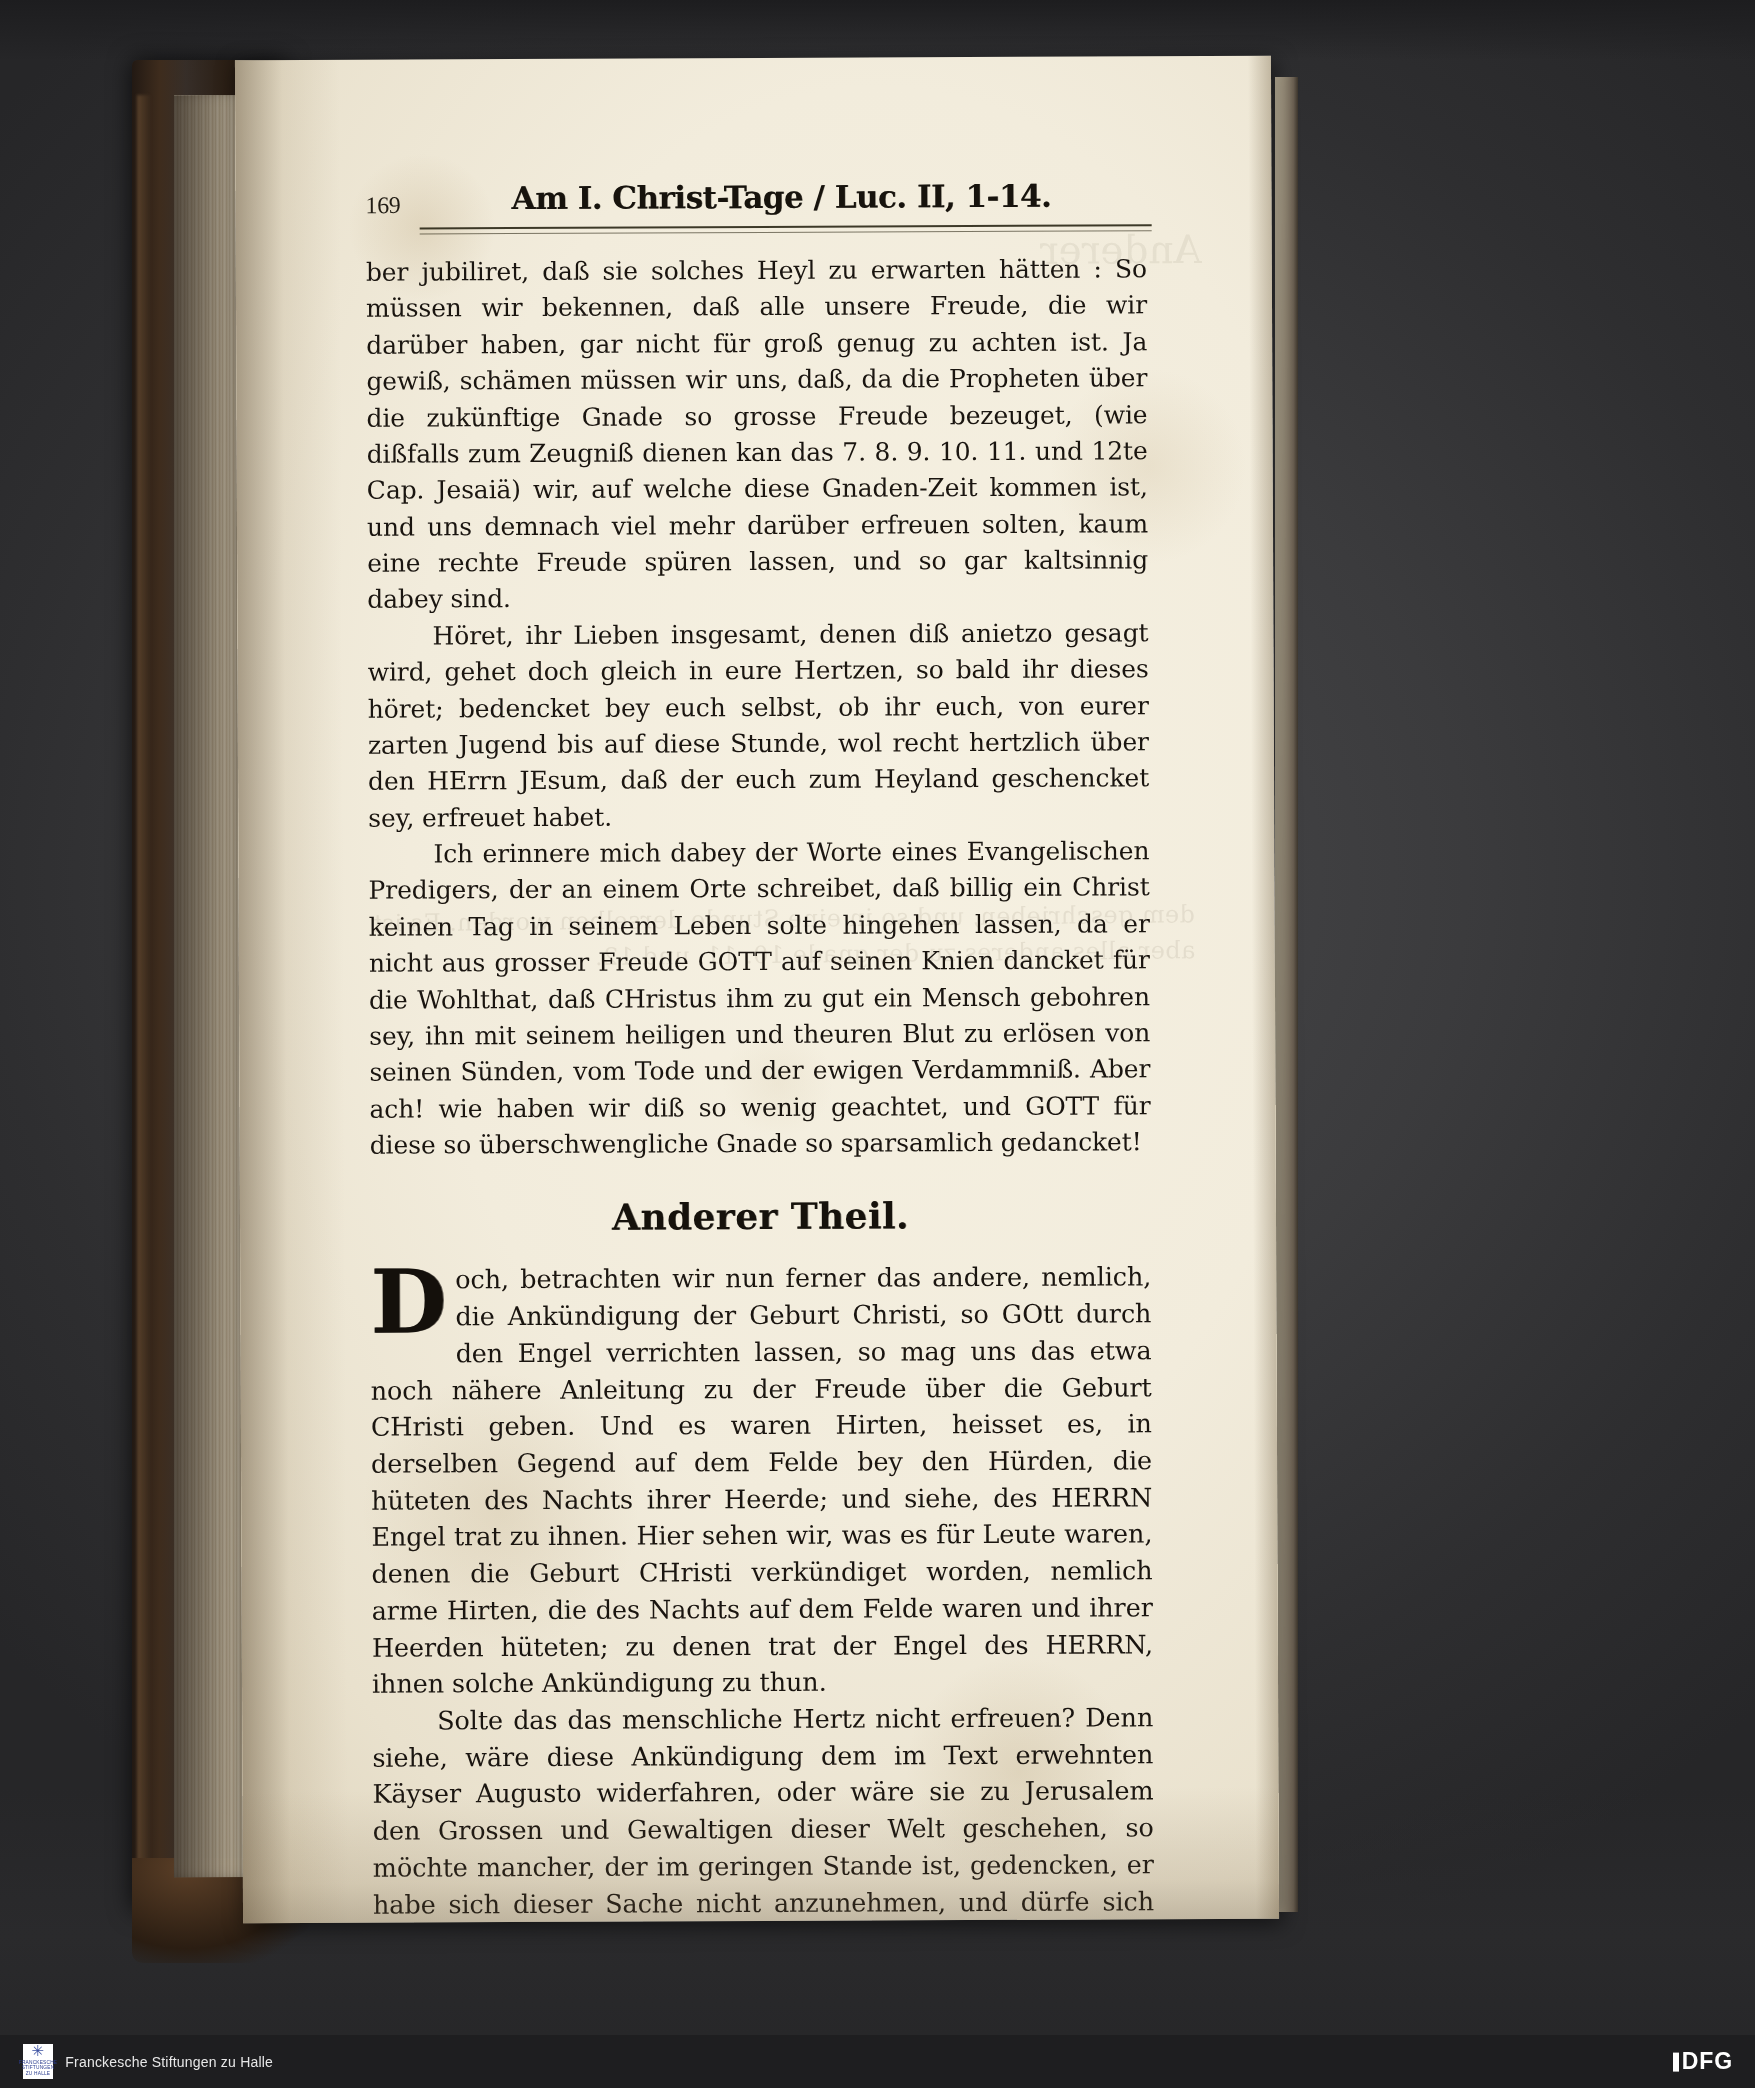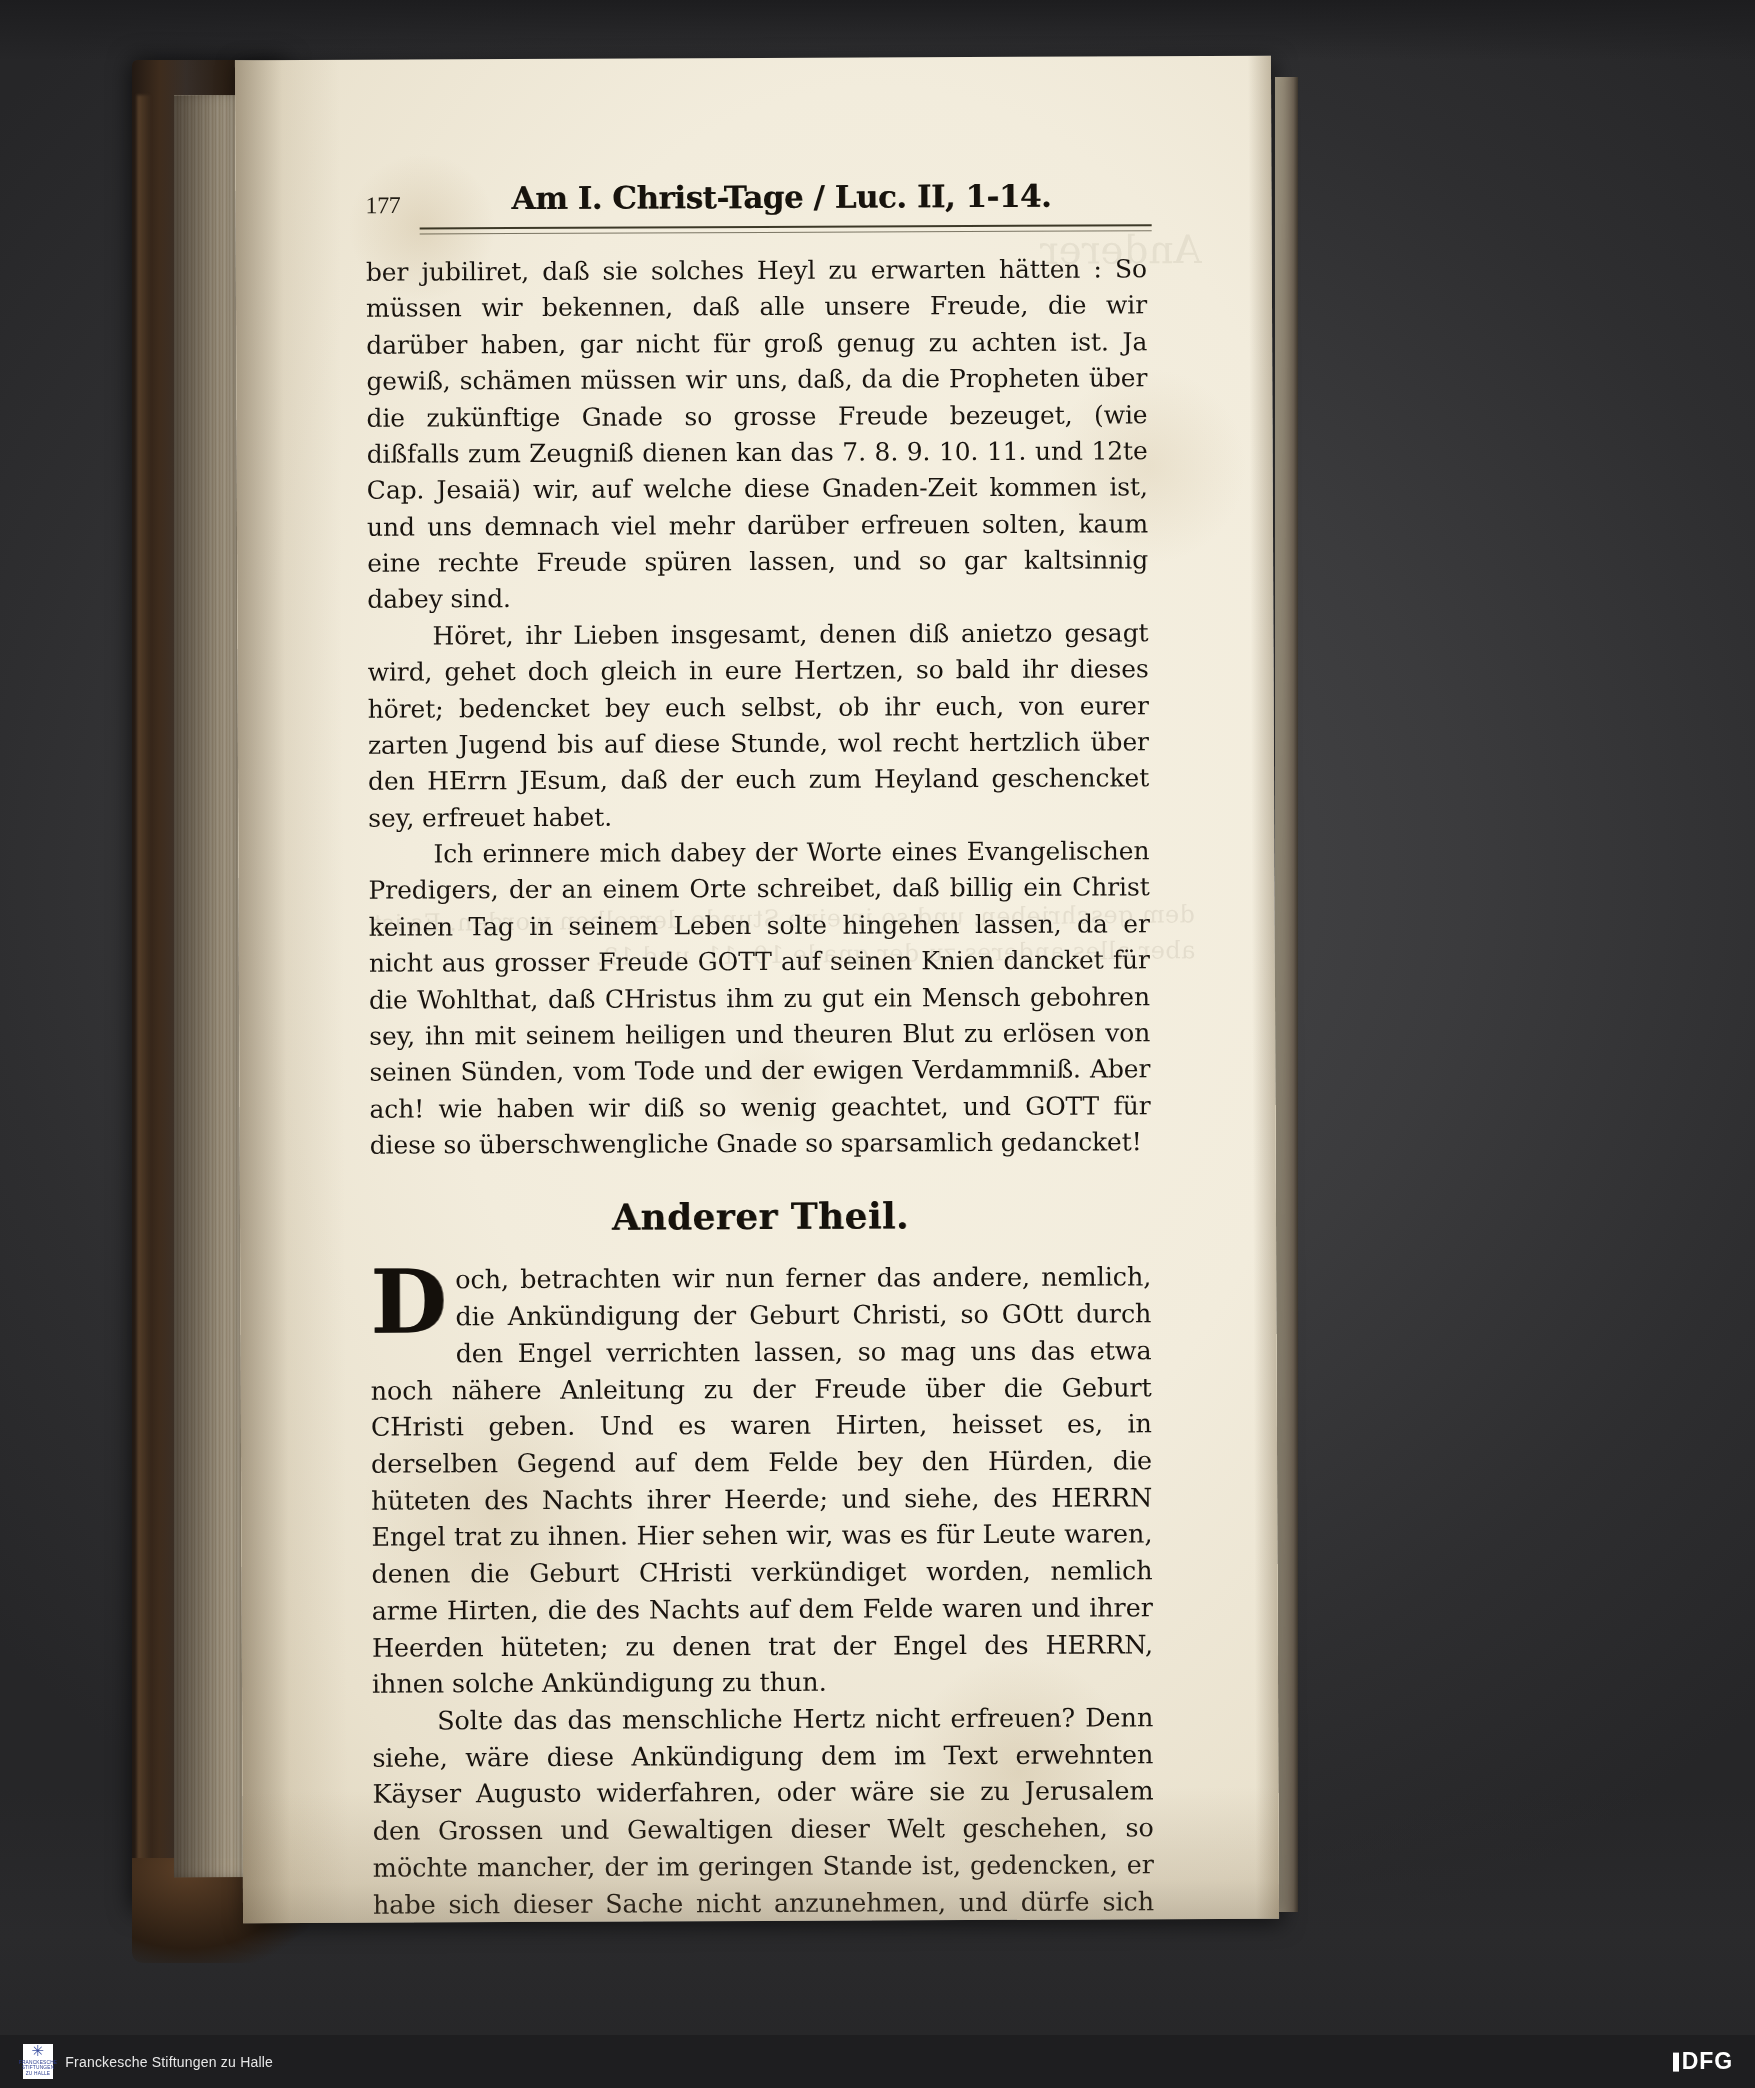--- a/index.html
+++ b/index.html
@@ -371,21 +371,21 @@
   <div class="next-page-sliver"></div>
 
   <div class="page">
     <div class="foxing"></div>
     <div class="bleed2">Anderer</div>
     <div class="bleed">dem geschrieben, und so in eine Stunde derselben worden. Es ist aber alles anderes zu der gnade 10. 11. und 12.</div>
 
     <div class="content">
 
       <div class="header-row">
-        <div class="folio">177</div>
+        <div class="folio">169</div>
         <div class="running-title">Am I. Christ-Tage / Luc. II, 1-14.</div>
         <div class="rule"></div>
         <div class="rule second"></div>
       </div>
 
       <div class="body-text">
         <p>ber jubiliret, daß sie solches Heyl zu erwarten hätten : So müssen wir bekennen, daß alle unsere Freude, die wir darüber haben, gar nicht für groß genug zu achten ist.  Ja gewiß, schämen müssen wir uns,  daß,  da die Propheten über die zukünftige Gnade so grosse Freude bezeuget, (wie dißfalls zum Zeugniß dienen kan das 7. 8. 9. 10. 11. und 12te Cap. Jesaiä) wir, auf welche diese Gnaden-Zeit kommen ist, und uns demnach viel mehr darüber erfreuen solten, kaum eine rechte Freude spüren lassen, und so gar kaltsinnig dabey sind.</p>
         <p class="indent">Höret, ihr Lieben insgesamt, denen diß anietzo gesagt wird, gehet doch gleich in eure Hertzen, so bald ihr dieses höret; bedencket bey euch selbst, ob ihr euch, von eurer zarten Jugend bis auf diese Stunde, wol recht hertzlich über den HErrn JEsum, daß der euch zum Heyland geschencket sey, erfreuet habet.</p>
         <p class="indent">Ich erinnere mich dabey der Worte eines Evangelischen Predigers, der an einem Orte schreibet, daß billig ein Christ keinen Tag in seinem Leben solte hingehen lassen,  da er nicht aus grosser Freude GOTT auf seinen Knien dancket für die Wohlthat, daß CHristus ihm zu  gut ein Mensch gebohren sey, ihn mit seinem heiligen und theuren Blut zu erlösen von seinen Sünden, vom Tode und der ewigen Verdammniß.  Aber ach! wie haben wir diß so wenig geachtet,  und GOTT  für  diese  so  überschwengliche  Gnade  so sparsamlich gedancket!</p>
       </div>

